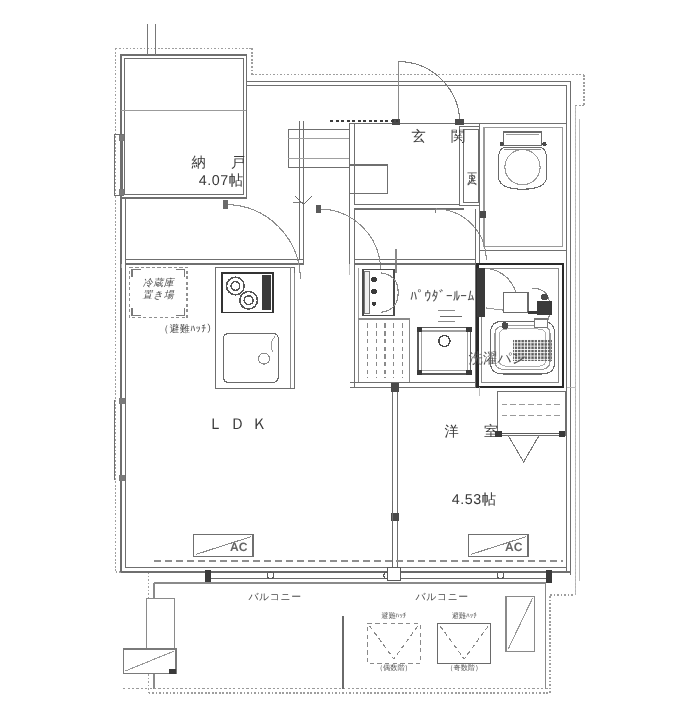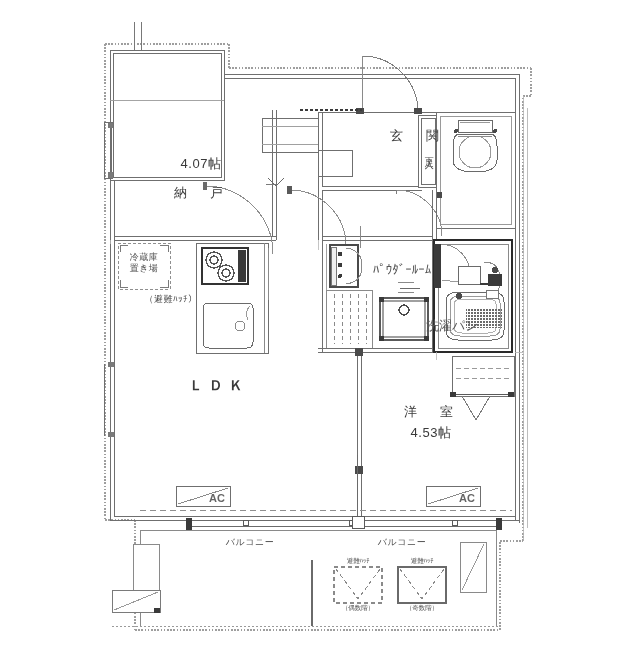--- a/index.html
+++ b/index.html
@@ -40,21 +40,20 @@
   }
   .lbl-area {
     font-size: 13px;
     letter-spacing: 0.5px;
     color: #3a3a3a;
   }
   .lbl-ldk {
     font-size: 14px;
     letter-spacing: 6px;
     color: #3a3a3a;
-    font-weight: bold;
   }
   .lbl-small {
     font-size: 9px;
     letter-spacing: 0.5px;
     color: #4a4a4a;
   }
   .lbl-tiny {
     font-size: 13px;
     letter-spacing: 0px;
     color: #555;
@@ -468,40 +467,40 @@
         <path d="M515 352 L523 352"></path>
       </g>
 
       <g stroke="#bdbdbd" stroke-width="1">
         <path d="M527 108 L527 528"></path>
       </g>
 
     </g>
   </svg>
 
-  <div class="room-label lbl-big" style="left:146px; top:140px; width:110px;margin-top:45px;">納　戸</div>
+  <div class="room-label lbl-big" style="left:146px; top:140px; width:110px;">納　戸</div>
   <div class="room-label lbl-area" style="left:146px; top:156px; width:110px;">4.07帖</div>
 
-  <div class="room-label lbl-big" style="left:358px; top:128px; width:86px;text-align:right;">玄　関</div>
+  <div class="room-label lbl-big" style="left:358px; top:116px; width:86px;">玄　関</div>
 
   <div class="room-label lbl-vert" style="left:423px; top:120px; height:62px;">下足入</div>
 
-  <div class="room-label lbl-small" style="left:118px; top:252px; width:52px;">冷蔵庫
+  <div class="room-label lbl-small" style="left:118px; top:252px; width:52px;font-style:italic;">冷蔵庫
 置き場</div>
 
   <div class="room-label lbl-small" style="left:126px; top:294px; width:90px;">（避難ﾊｯﾁ）</div>
 
   <div class="room-label lbl-tiny" style="left:366px; top:262px; width:72px;">ﾊﾟｳﾀﾞｰﾙｰﾑ</div>
 
   <div class="room-label lbl-tiny" style="left:382px; top:318px; width:44px;margin-left:44px;">洗濯パン</div>
 
   <div class="room-label lbl-ldk" style="left:174px; top:377px; width:90px;">ＬＤＫ</div>
 
-  <div class="room-label lbl-big" style="left:383px; top:404px; width:96px;">洋　室</div>
-  <div class="room-label lbl-area" style="left:383px; top:425px; width:96px;">4.53帖</div>
+  <div class="room-label lbl-big" style="left:383px; top:384px; width:96px;">洋　室</div>
+  <div class="room-label lbl-area" style="left:383px; top:446px; width:96px;">4.53帖</div>
 
   <div class="room-label lbl-ac" style="left:205px; top:492px; width:24px;">AC</div>
   <div class="room-label lbl-ac" style="left:455px; top:492px; width:24px;">AC</div>
 
   <div class="room-label lbl-small" style="left:200px; top:537px; width:100px;">バルコニー</div>
   <div class="room-label lbl-small" style="left:352px; top:537px; width:100px;">バルコニー</div>
 
   <div class="room-label lbl-mini" style="left:328px; top:557px; width:60px;">避難ﾊｯﾁ</div>
   <div class="room-label lbl-mini" style="left:326px; top:604px; width:64px;">（偶数階）</div>
 

